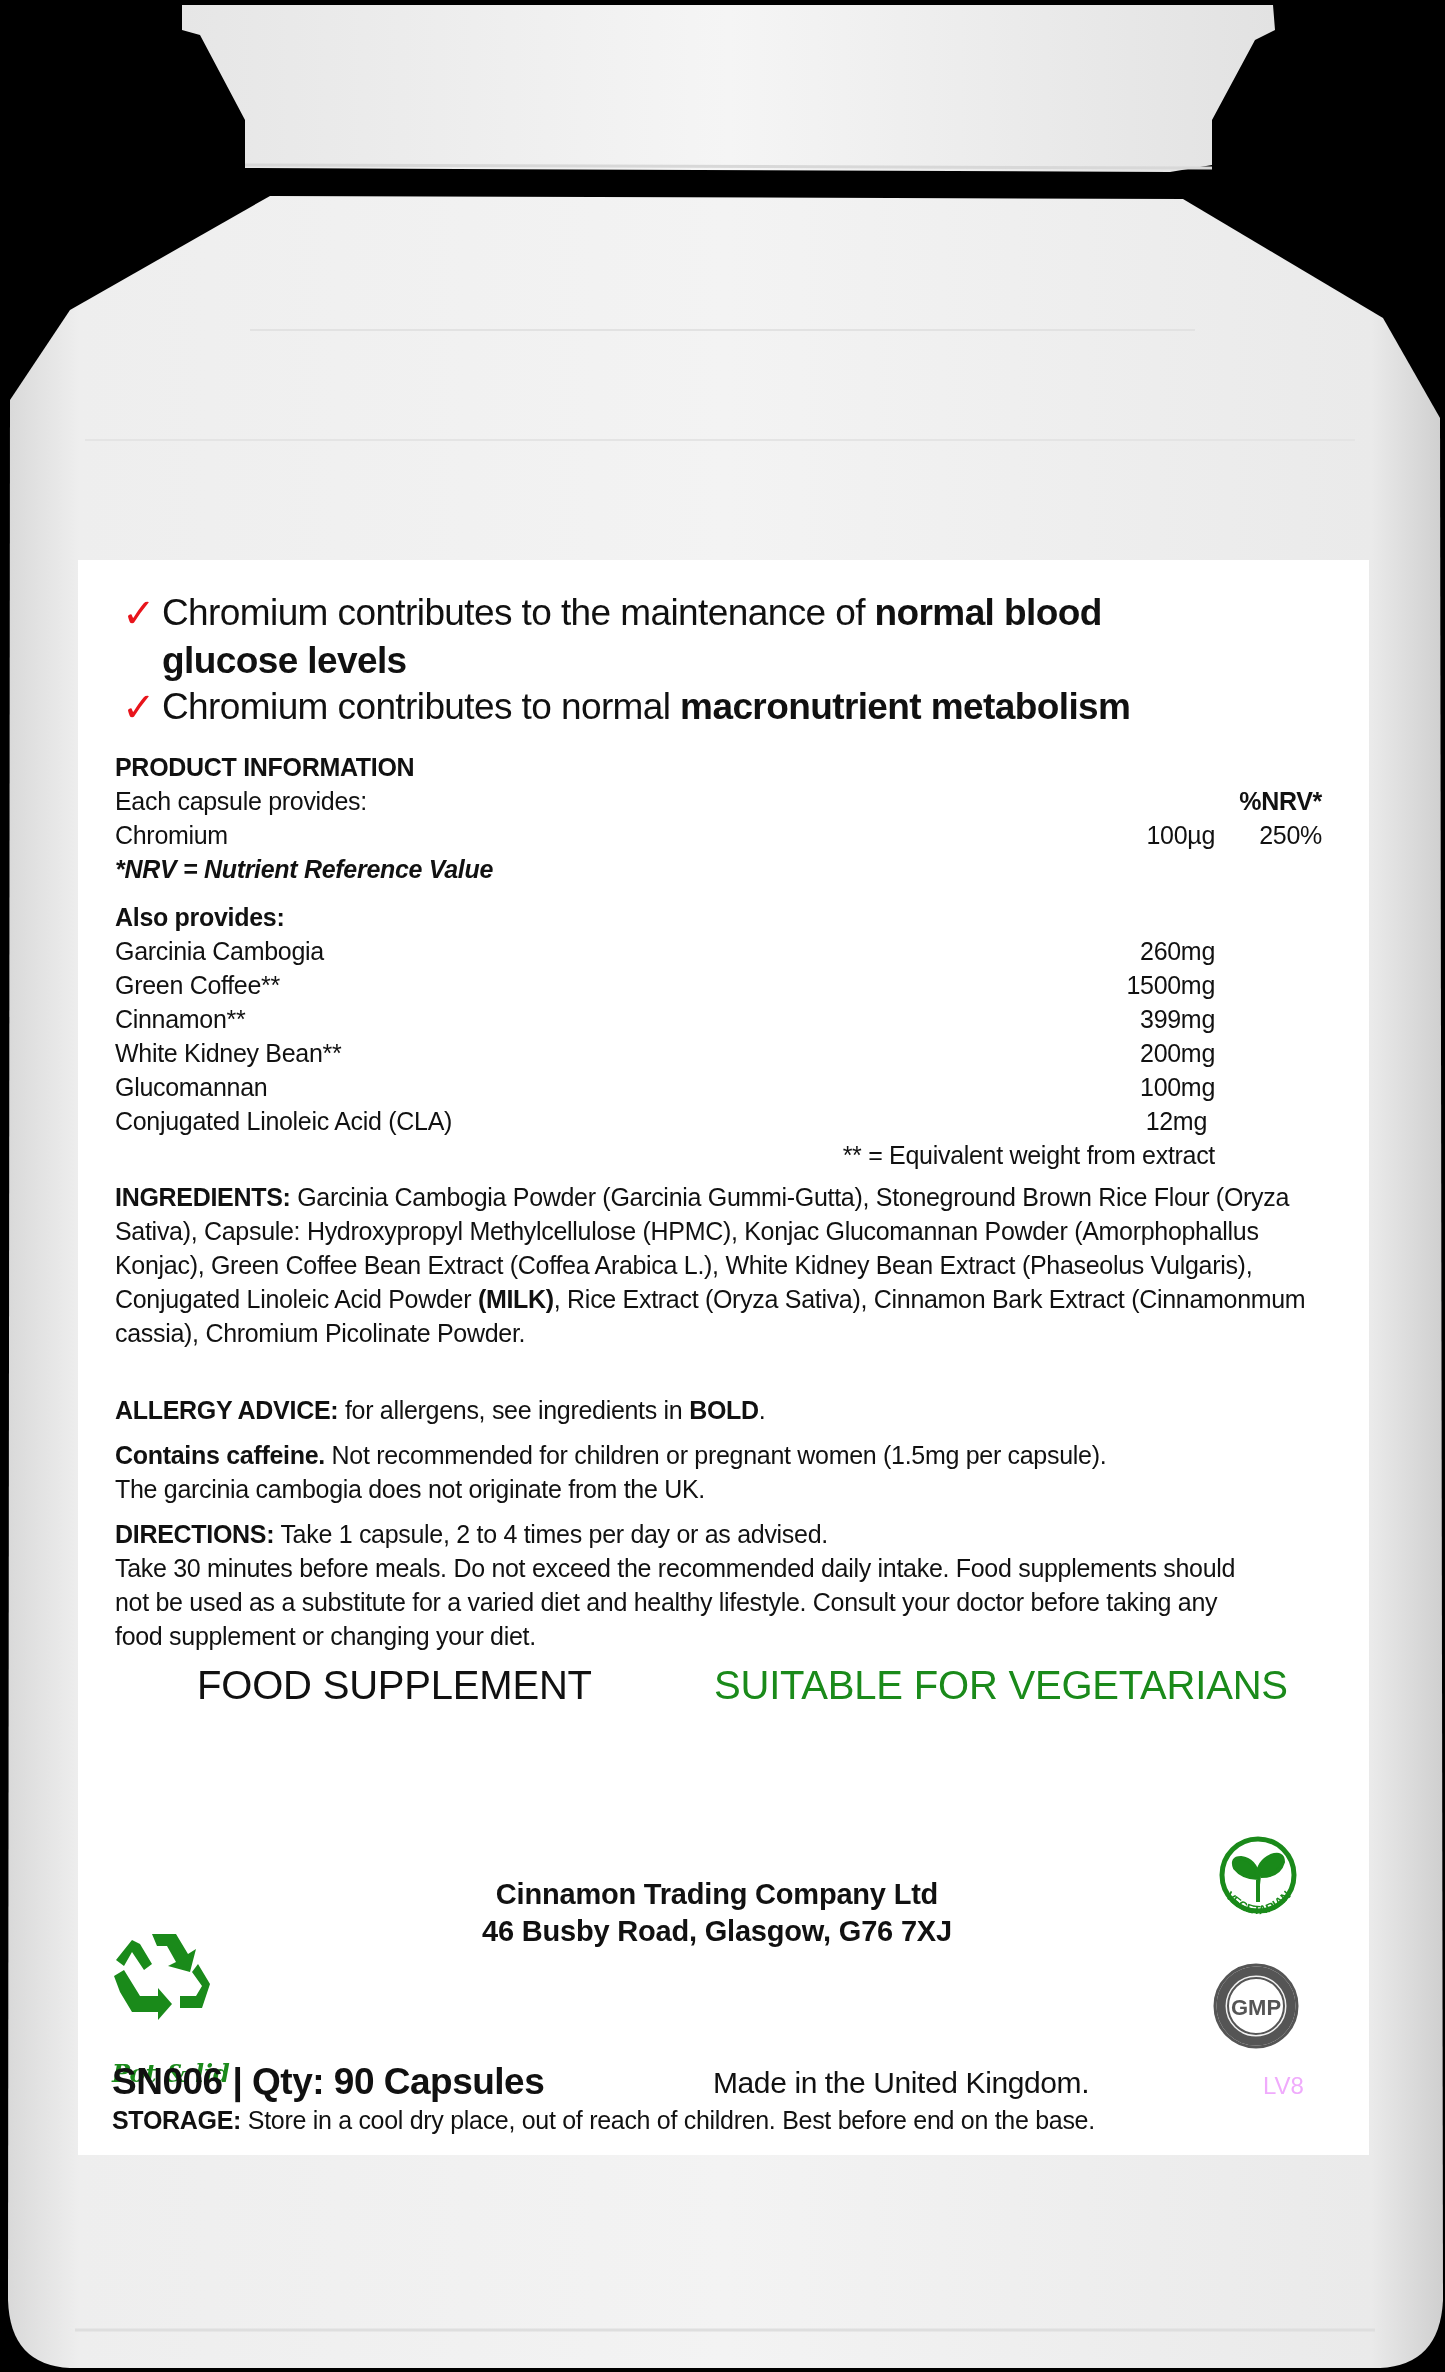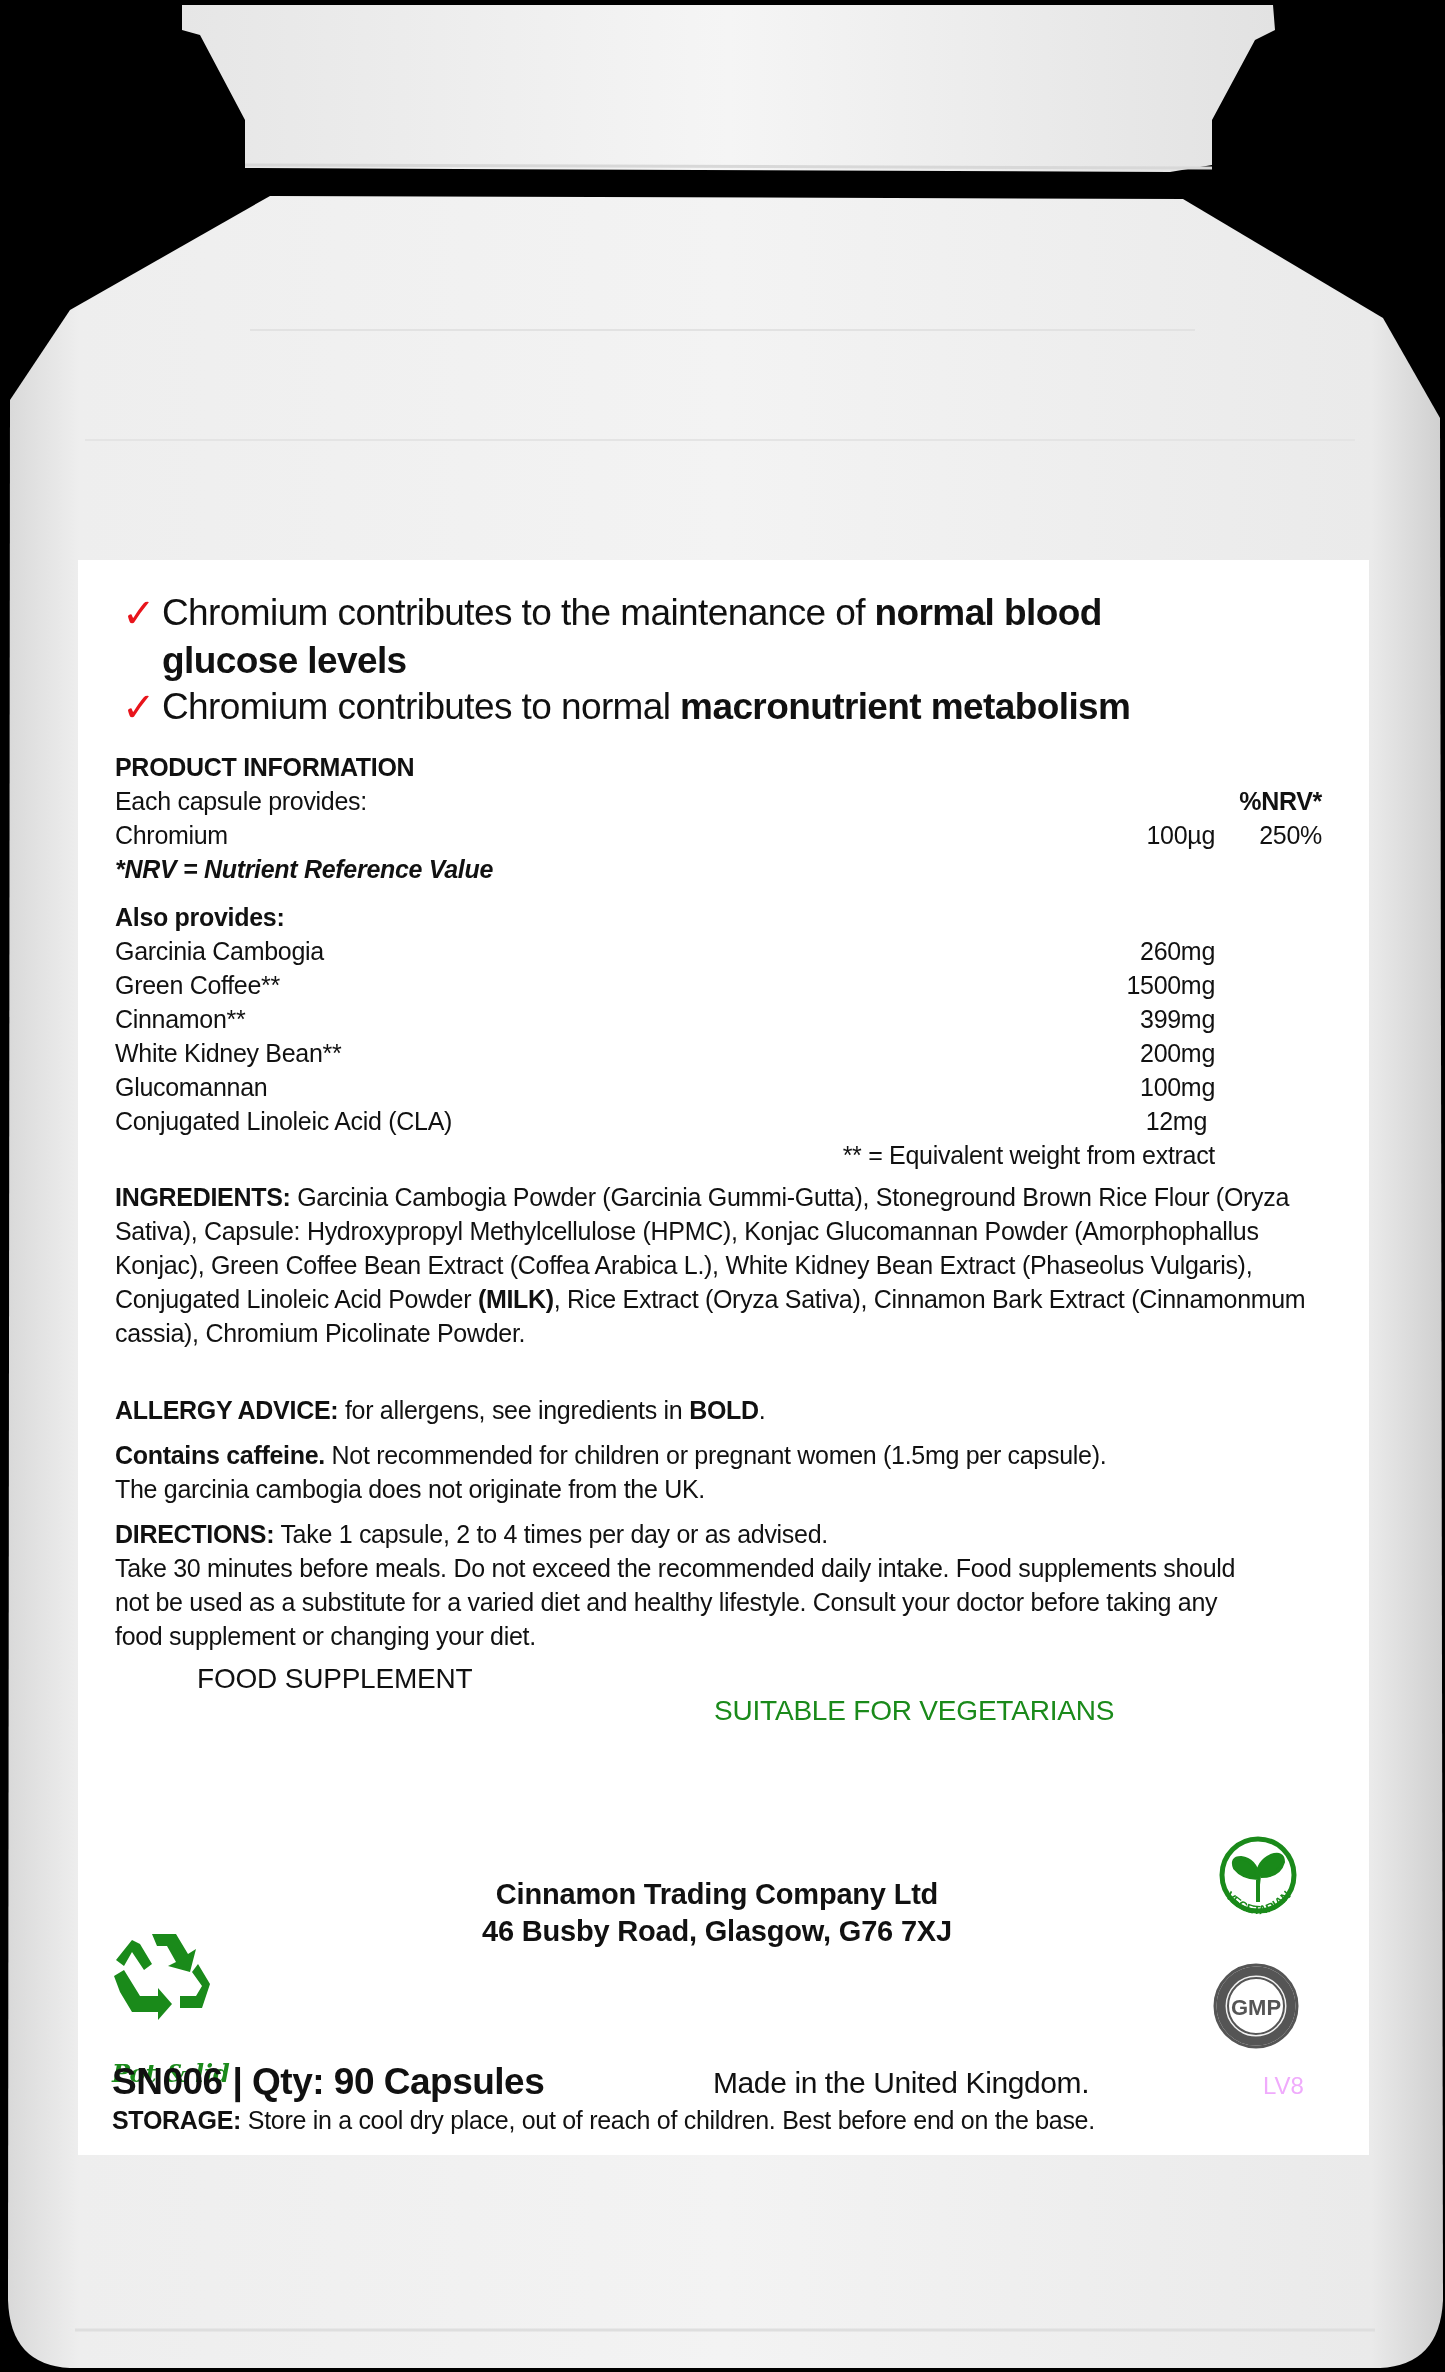--- a/index.html
+++ b/index.html
@@ -17,22 +17,22 @@
     .abs { position: absolute; white-space: nowrap; }
     .claim {
       font-size: 37px; line-height: 46px; letter-spacing: -0.6px;
     }
     .claim b { font-weight: bold; }
     .check { color: #e8141b; font-size: 40px; position: absolute; left: -40px; top: 0; }
     .body-txt { font-size: 25px; line-height: 34px; letter-spacing: -0.3px; }
     .b { font-weight: bold; }
     .right { text-align: right; }
     .para { font-size: 25px; line-height: 34px; letter-spacing: -0.3px; white-space: normal; }
-    .big-cap { font-size: 28px; letter-spacing: -0.2px; }
-    .green { color: #1a8a1a; margin-top: 32px; }
+    .big-cap { font-size: 40px; letter-spacing: -0.2px; }
+    .green { color: #1a8a1a; }
     .company { font-size: 29px; font-weight: bold; line-height: 37px; text-align: center; letter-spacing: -0.2px; }
     .sku { font-size: 37px; font-weight: bold; letter-spacing: -0.5px; }
     .made { font-size: 30px; letter-spacing: -0.4px; }
     .lv { font-size: 24px; color: #f0abfc; }
     .potlid { font-family: "DejaVu Serif", serif; font-style: italic; font-weight: bold; color: #1a8a1a; font-size: 24px; }
   </style>
 </head>
 <body>
 
 <svg id="bottle-svg" viewBox="0 0 1445 2372" xmlns="http://www.w3.org/2000/svg">

